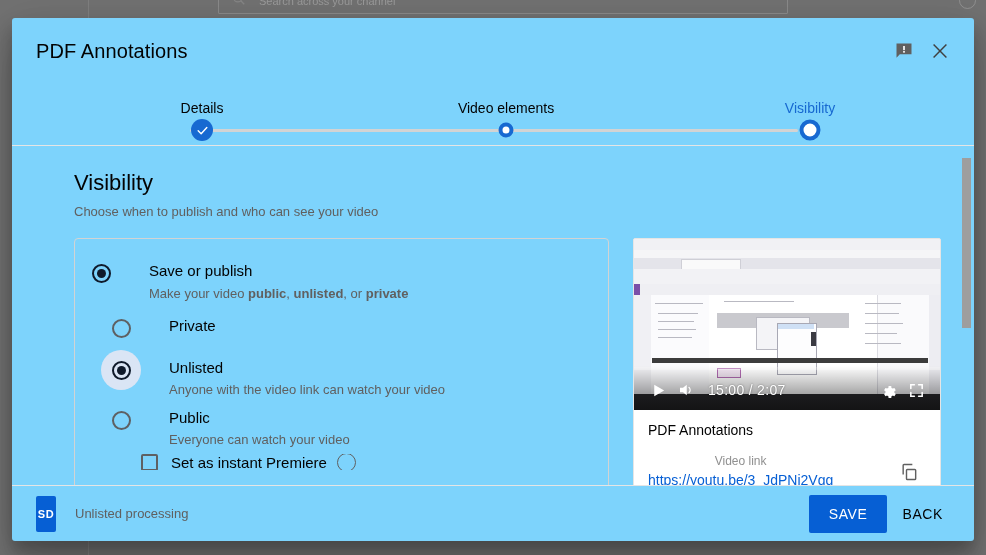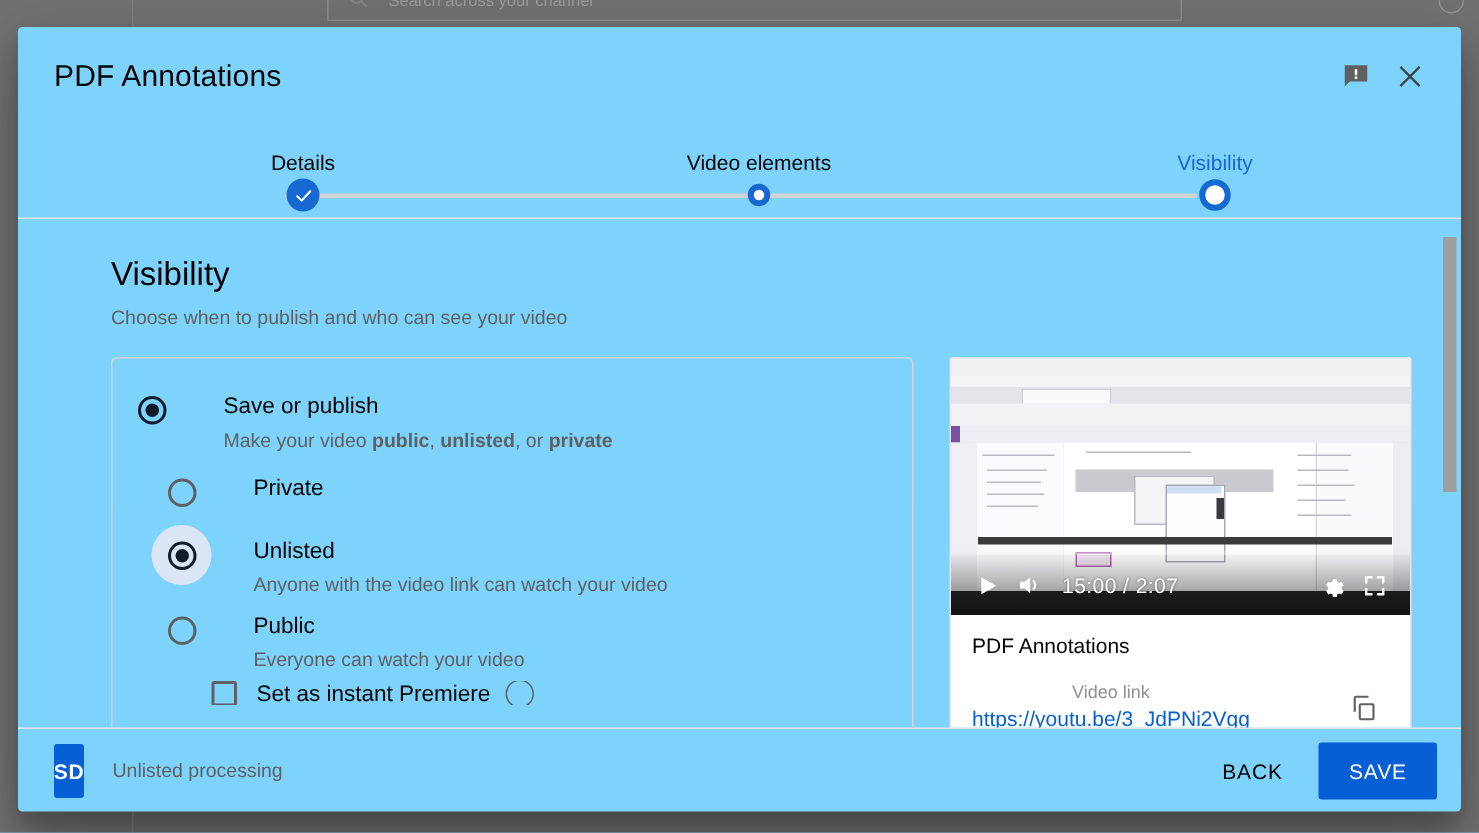--- a/index.html
+++ b/index.html
@@ -396,21 +396,21 @@
     align-items: center;
     padding: 0 16px 0 24px;
     box-sizing: border-box;
   }
   #quality-badge {
     width: 20px;
     height: 36px;
     background: #065fd4;
     border-radius: 2px;
     color: #fff;
-    font-size: 14px;
+    font-size: 11px;
     font-weight: 700;
     display: flex;
     align-items: center;
     justify-content: center;
     letter-spacing: .5px;
     flex: 0 0 auto;
   }
   #status-text {
     font-size: 13px;
     color: #606060;
@@ -649,17 +649,17 @@
     </div>
 
     <div id="scrollbar">
       <div id="scroll-thumb"></div>
     </div>
   </div>
 
   <div id="dlg-footer">
     <div id="quality-badge">SD</div>
     <div id="status-text">Unlisted processing</div>
+    <button id="save-btn">SAVE</button>
     <button id="back-btn">BACK</button>
-    <button id="save-btn">SAVE</button>
   </div>
 
 </div>
 
 </body></html>

